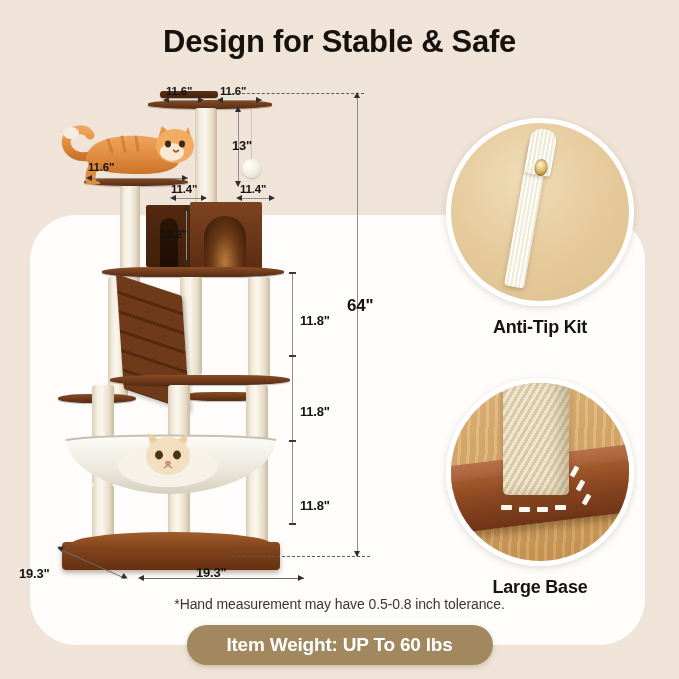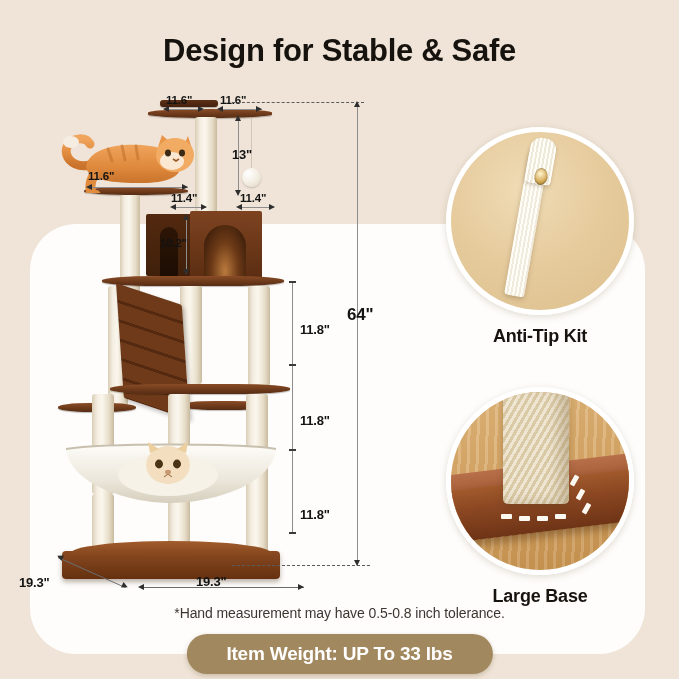--- a/index.html
+++ b/index.html
@@ -2,21 +2,21 @@
 <html><head>
 <meta charset="utf-8">
 <style>
   html,body{margin:0;padding:0;}
   body{
     width:679px;height:679px;
     background:#EFE4D7;
     font-family:"Liberation Sans", sans-serif;
     overflow:hidden;position:relative;
   }
-  .page{position:absolute;inset:0;margin-top:9px;}
+  .page{position:absolute;inset:0;}
 
   
   .title{
     position:absolute;left:0;right:0;top:24px;
     text-align:center;
     font-size:31px;font-weight:bold;color:#16120e;
     letter-spacing:-0.3px;
   }
   .card-notch{
     position:absolute;left:30px;top:215px;width:615px;height:430px;
@@ -345,15 +345,15 @@
   <div class="feature" style="left:440px;top:118px;">
     <div class="circle c-antitip">
       <div class="strap"></div>
       <div class="strap-fold"></div>
       <div class="grommet"></div>
     </div>
     <div class="feature-label">Anti-Tip Kit</div>
   </div>
 
   <div class="note">*Hand measurement may have 0.5-0.8 inch tolerance.</div>
-  <div class="badge">Item Weight: UP To 33 lbs</div>
+  <div class="badge">Item Weight: UP To 60 lbs</div>
 
 </div>
 
 </body></html>

